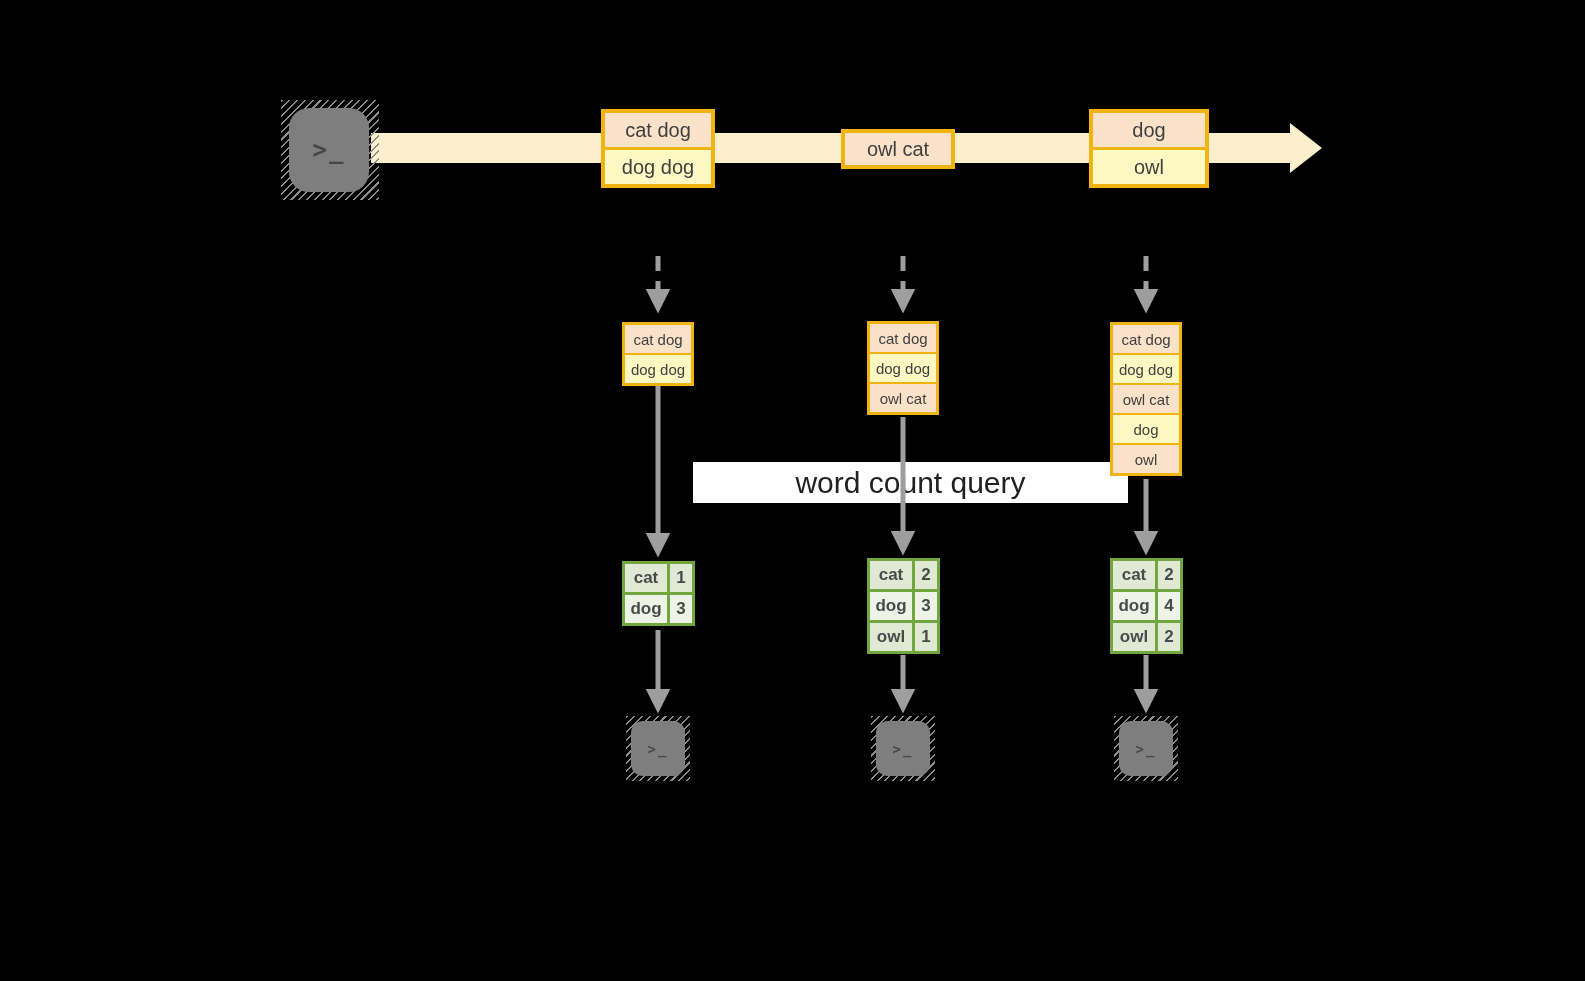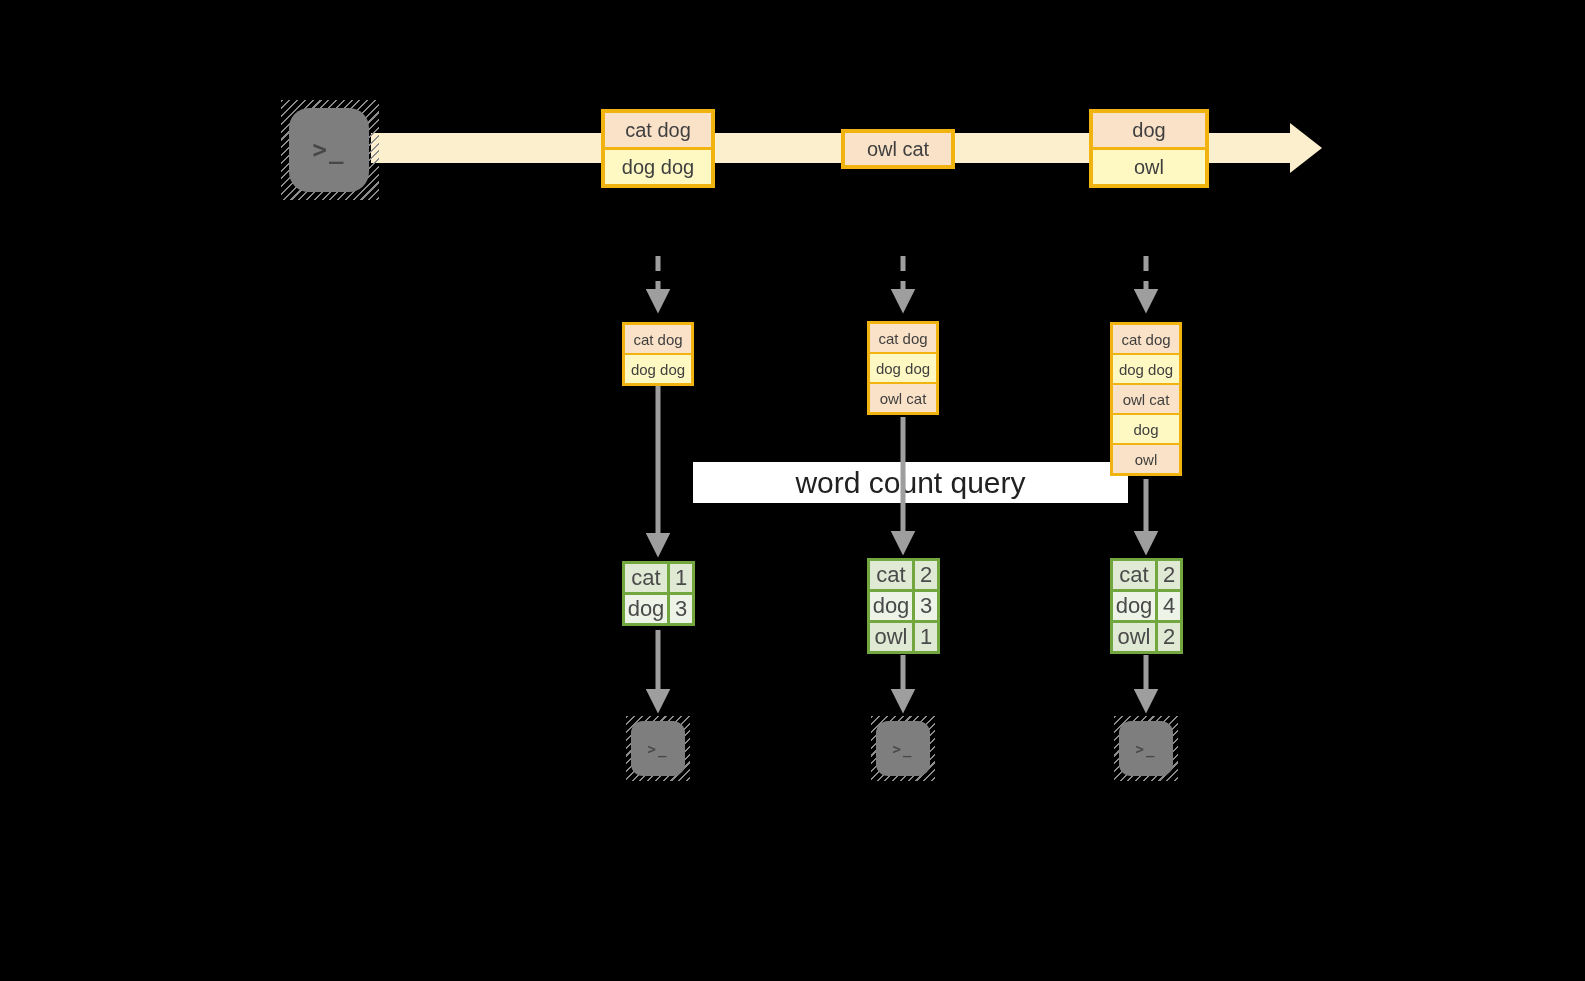--- a/index.html
+++ b/index.html
@@ -35,21 +35,21 @@
 
   
   .banner{position:absolute;left:693px;top:462px;width:435px;height:41px;background:#ffffff;
           z-index:2;display:flex;align-items:center;justify-content:center;}
   .banner span{font-size:30px;color:#212121;}
 
   
   .gtable{position:absolute;display:grid;grid-template-columns:42px 22px;gap:3px;
           background:#72a73f;border:3px solid #72a73f;z-index:4;}
   .gcell{display:flex;align-items:center;justify-content:center;height:28px;
-         font-size:22px;color:#4a4a4a;}
+         font-size:17px;color:#4a4a4a;font-weight:bold;}
   .gdark{background:#dfe9d3;}
   .glight{background:#edf3e7;}
 
   .arrows{position:absolute;left:0;top:0;z-index:3;}
   .icon-layer{z-index:4;}
 </style>
 </head>
 <body>
 
 <div class="stage">

